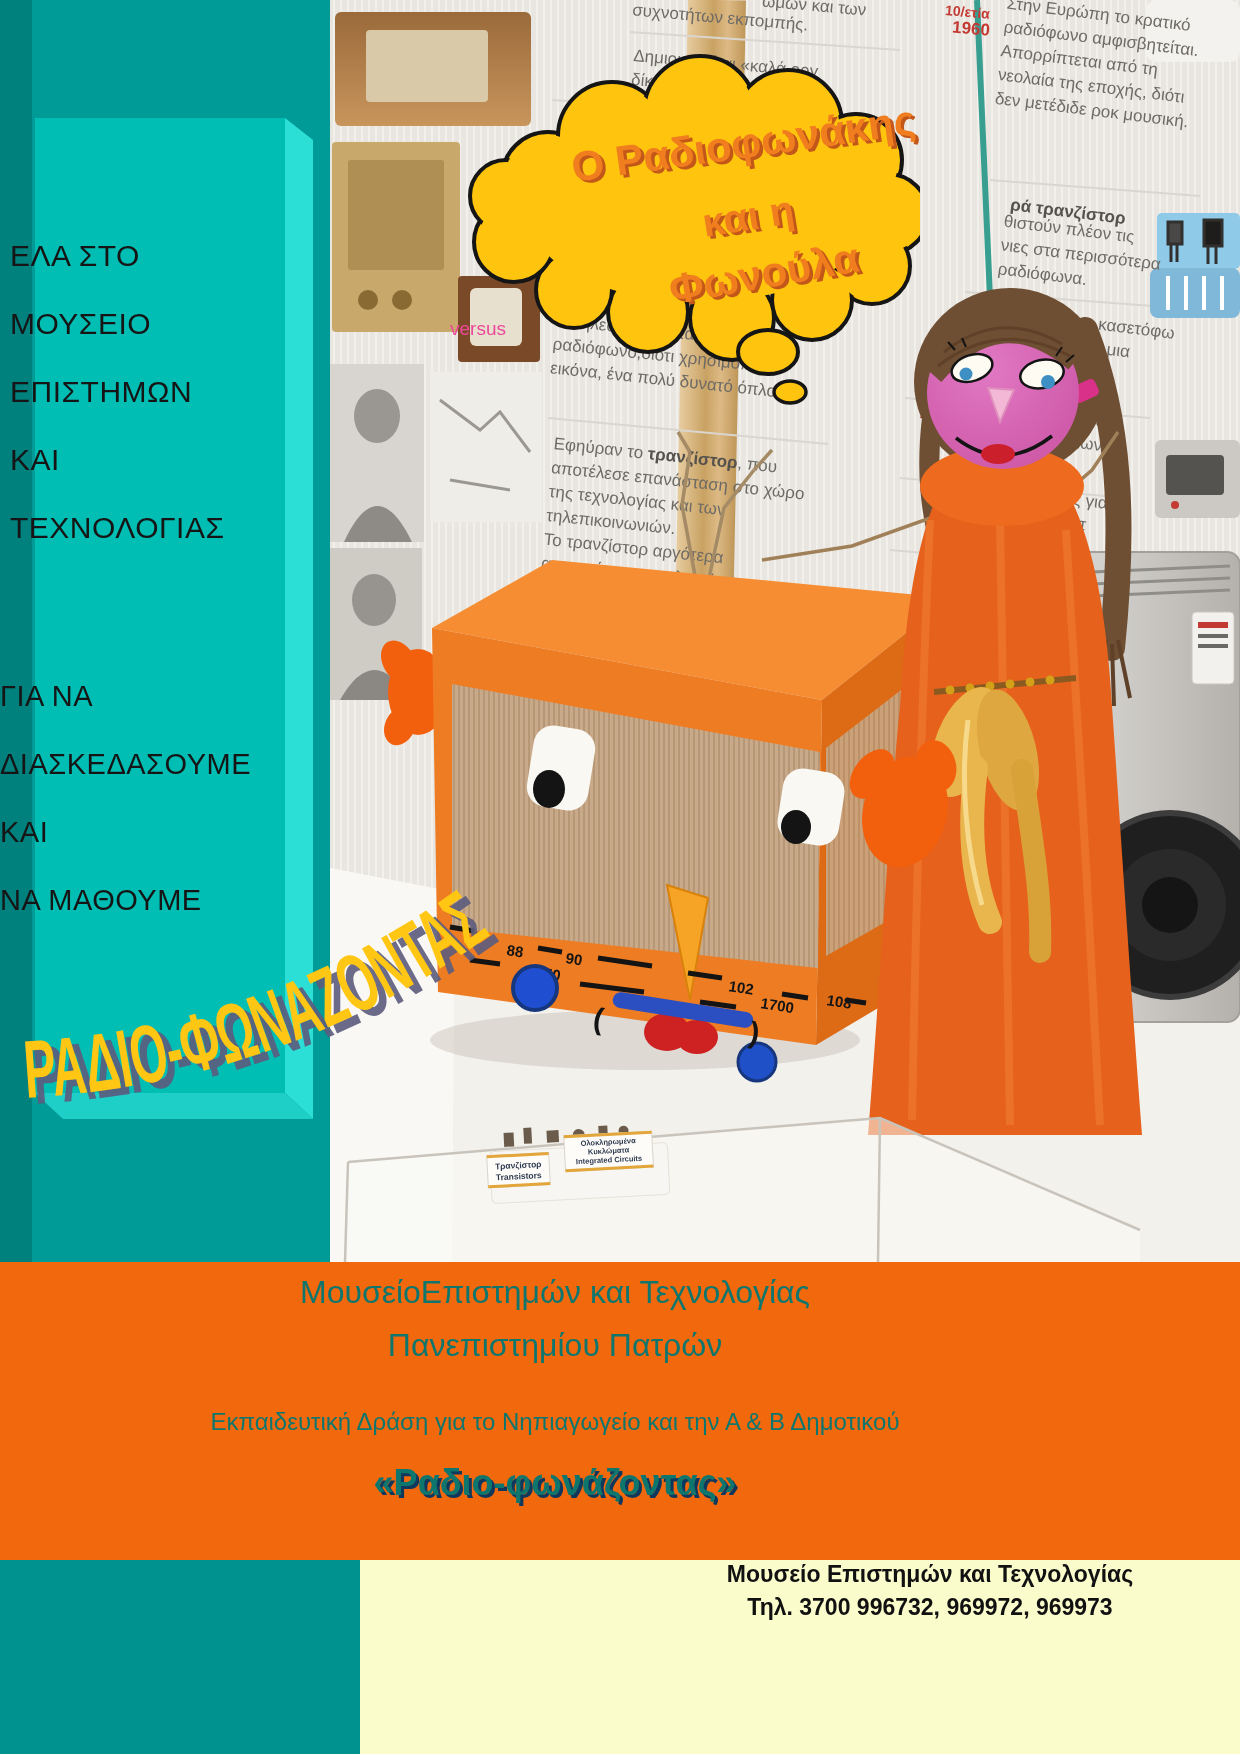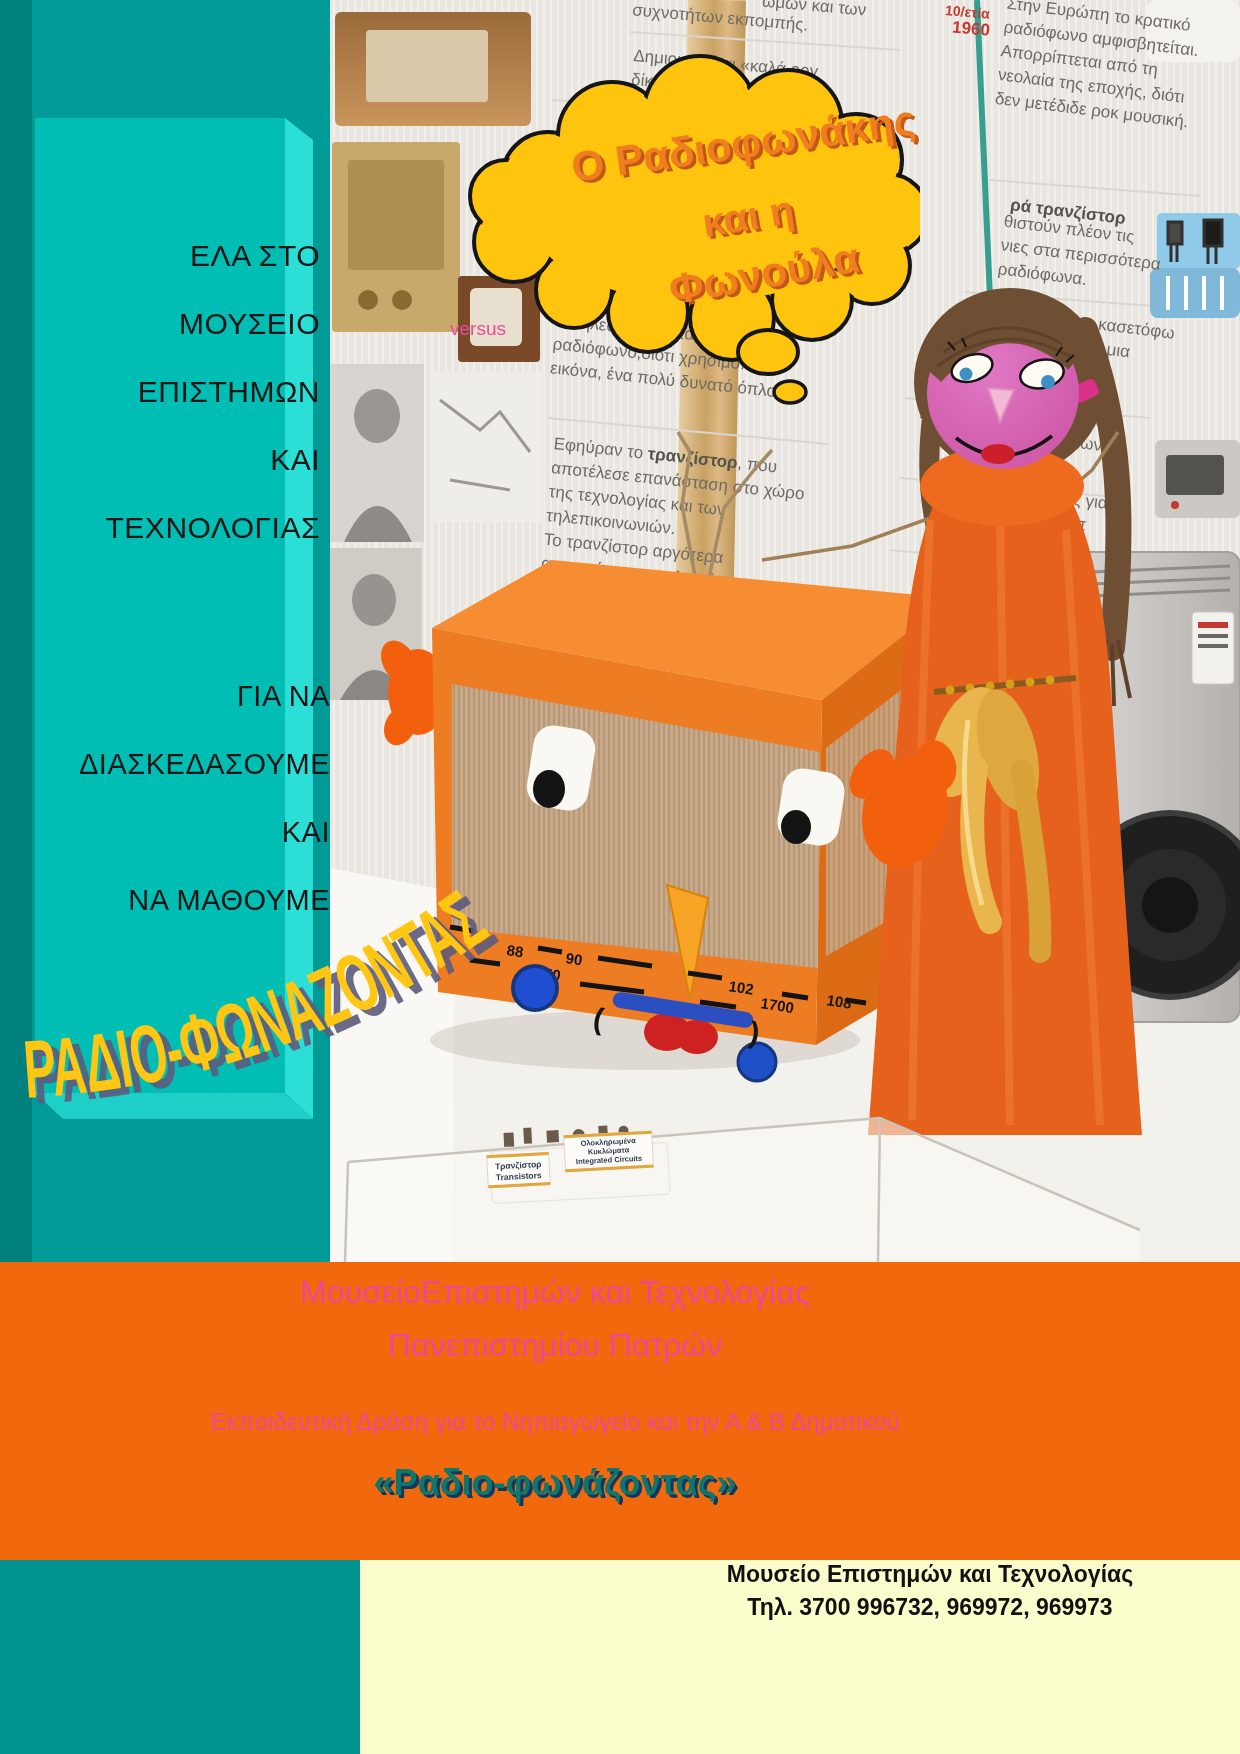--- a/index.html
+++ b/index.html
@@ -10,35 +10,35 @@
   .pre{white-space:pre-line}
 
   
   .teal-strip{left:0;top:0;width:330px;height:1262px;background:#009B97}
   .teal-dark-edge{left:0;top:0;width:32px;height:1262px;background:#00817E}
   .teal-box{left:35px;top:118px;width:250px;height:975px;background:#00BEB4}
   .teal-bevel-right{left:285px;top:118px;width:28px;height:1001px;background:#2BDFD6;
      clip-path:polygon(0 0,100% 2.2%,100% 100%,0 97.4%)}
   .teal-bevel-bottom{left:35px;top:1093px;width:278px;height:26px;background:#1ECFC8;
      clip-path:polygon(0 0,89.9% 0,100% 100%,10.1% 100%)}
-  .box-text{color:#151515;text-align:right;font-size:30px;line-height:68px;letter-spacing:.5px}
+  .box-text{color:#151515;text-align:left;font-size:30px;line-height:68px;letter-spacing:.5px}
   .invite{left:10px;top:222px;width:310px}
   .motto{left:0;top:662px;width:330px;font-size:29px}
 
   
   .ptext{font-size:17px;color:#6E6B66;line-height:24px}
   .pbold{font-weight:bold;color:#55524E}
   .pyear{color:#C23A32;font-weight:bold;font-size:15px;line-height:18px;text-align:right}
 
   
   .cloud-line{color:#F07D1E;font-weight:bold;text-shadow:3px 3px 0 #C3571A}
 
   
   .orange-band{left:0;top:1262px;width:1240px;height:298px;background:#F2690D}
-  .band-center{left:15px;width:1080px;text-align:center;color:#ec4899}
+  .band-center{left:15px;width:1080px;text-align:center;color:#0f766e}
   .band-title{color:#0f766e;font-weight:bold;text-shadow:3px 3px 0 #10375C}
 
   
   .cream{left:0;top:1560px;width:1240px;height:194px;background:#FBFCCC}
   .teal-block{left:0;top:1560px;width:360px;height:194px;background:#00928F}
   .contact{left:620px;top:1558px;width:620px;text-align:center;color:#111;
      font-weight:bold;font-size:23px;line-height:33px}
 </style>
 </head>
 <body>

